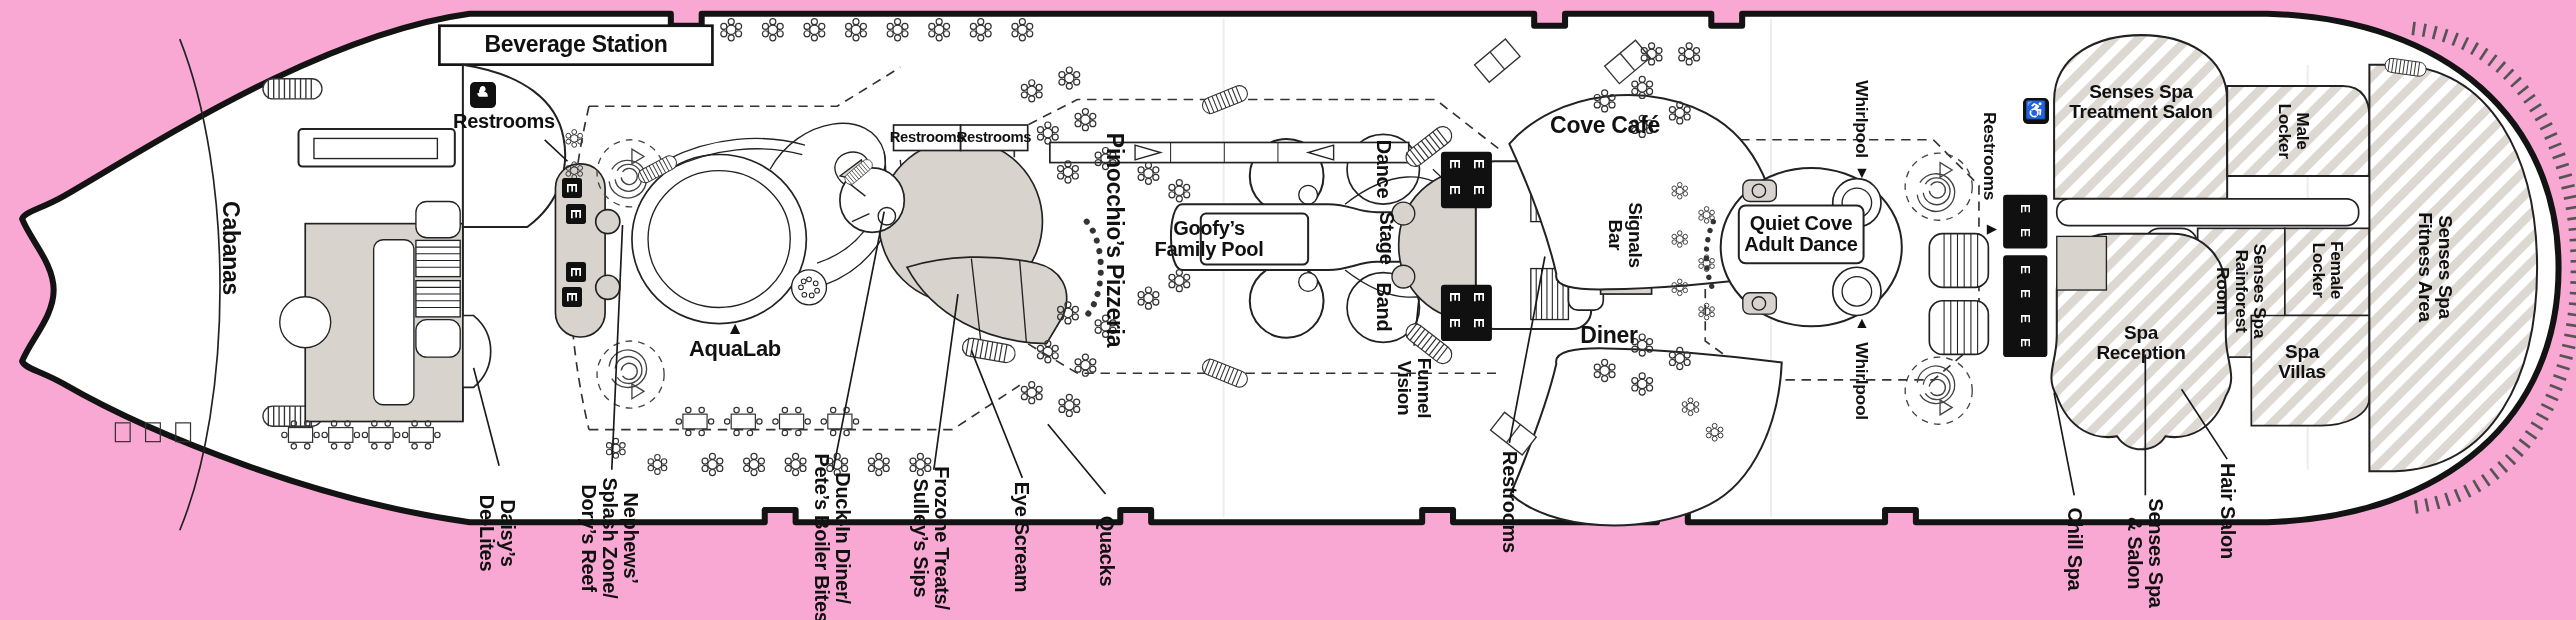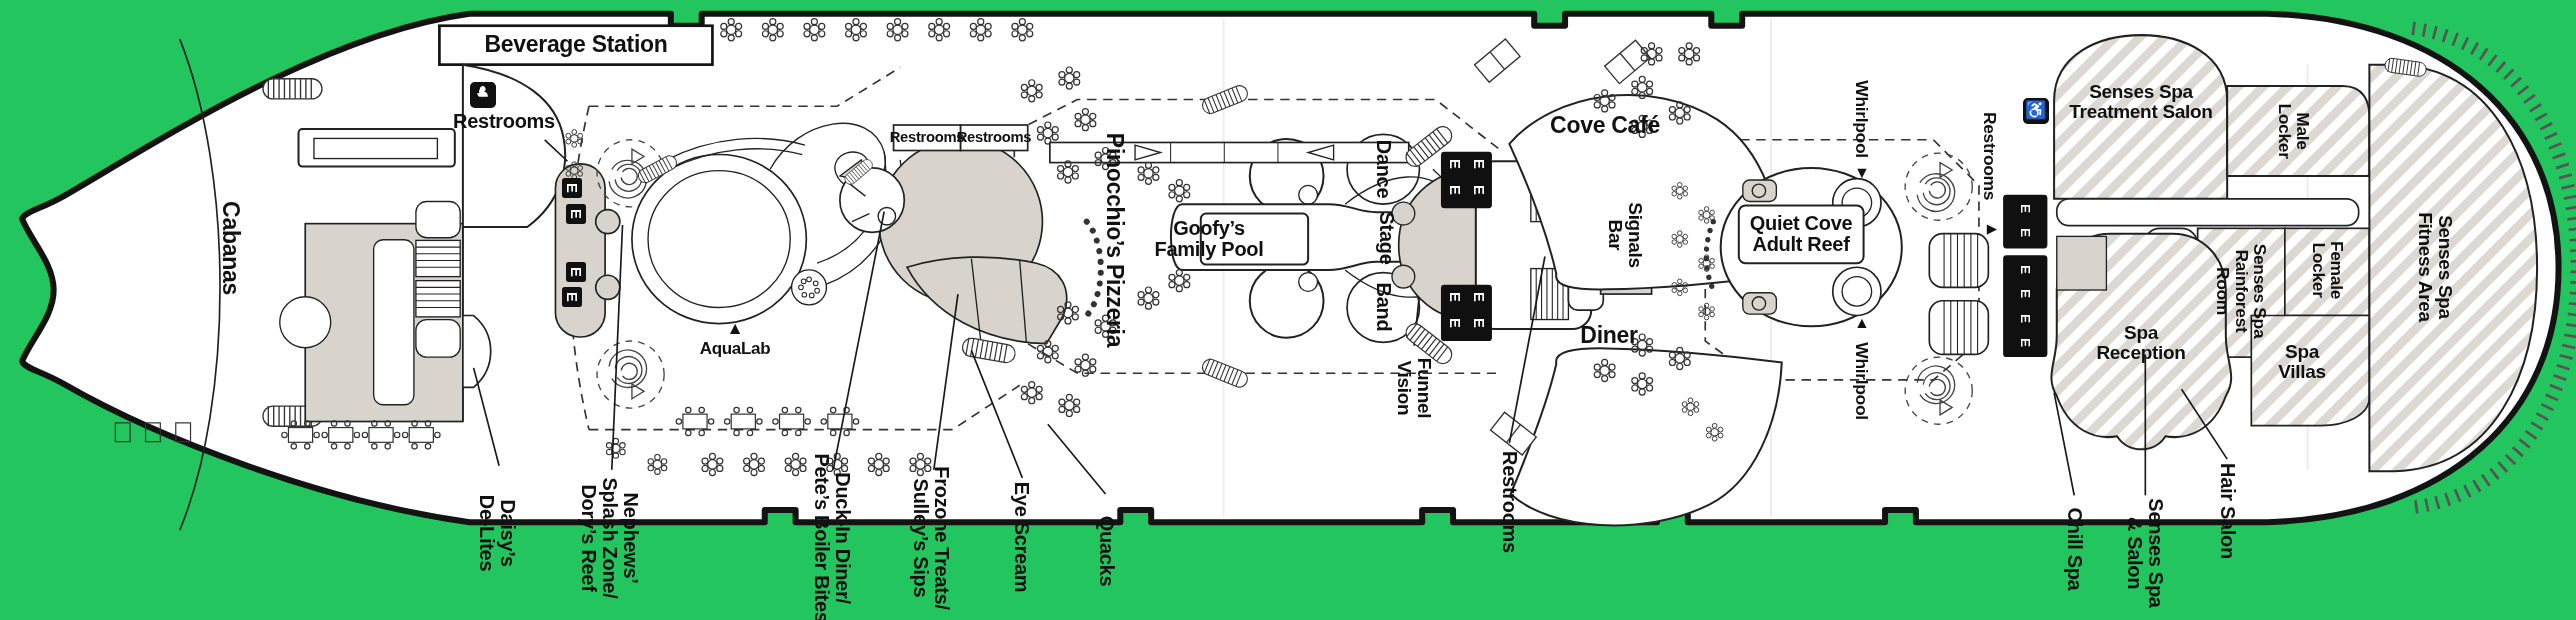--- a/index.html
+++ b/index.html
@@ -1,22 +1,22 @@
 <!DOCTYPE html>
 <html style="font-size:10.7px"><head>
 <meta charset="utf-8">
 <style>
   html,body{margin:0;padding:0;background:#ffffff;width:2576px;height:621px;overflow:hidden;
             font-family:"Liberation Sans",sans-serif;}
-  #plan{position:relative;width:2576px;height:621px;background:#22c55e;}
+  #plan{position:relative;width:2576px;height:621px;background:#f9a8d4;}
   #geom{position:absolute;left:0;top:0;}
   .lbl{position:absolute;font-weight:700;color:#111;letter-spacing:-0.3px;white-space:pre-line;
        text-align:center;transform:translate(-50%,-50%);line-height:1.06;z-index:5;}
   .v{transform:translate(-50%,-50%) rotate(90deg);}.s22{font-size:14.8px}.s26{font-size:17.4px}
-  .s28{font-size:19px}.s30{font-size:20px}.s32{font-size:17px}.s34{font-size:23px}
+  .s28{font-size:19px}.s30{font-size:20px}.s32{font-size:22px}.s34{font-size:23px}
   .ev{position:absolute;width:20px;height:20px;background:#101010;border-radius:2.7px;color:#fff;
       display:flex;align-items:center;justify-content:center;font-weight:700;font-size:14.8px;z-index:6;}
   .ev span{transform:rotate(90deg);display:block;}
   .ev.sm{width:19px;height:19px;font-size:13.4px;}
   .icox{position:absolute;background:#101010;border-radius:4.7px;display:flex;align-items:center;
         justify-content:center;color:#fff;z-index:6;}
   .arrow{position:absolute;color:#111;font-size:16px;transform:translate(-50%,-50%);z-index:5;}
 </style>
 </head>
 <body>
@@ -332,21 +332,21 @@
 <div class="lbl s30 v" style="left:1383px;top:169px;">Dance</div>
 <div class="lbl s30 v" style="left:1386px;top:238px;">Stage</div>
 <div class="lbl s30 v" style="left:1383px;top:307px;">Band</div>
 <div class="lbl s28 v" style="left:1414px;top:388px;">Funnel
 Vision</div>
 <div class="lbl s34" style="left:1605px;top:125px;">Cove Café</div>
 <div class="lbl s28 v" style="left:1625px;top:235px;">Signals
 Bar</div>
 <div class="lbl s34" style="left:1609px;top:335px;">Diner</div>
 <div class="lbl s30" style="left:1801px;top:234px;">Quiet Cove
-Adult Reef</div>
+Adult Dance</div>
 <div class="lbl s26 v" style="left:1862px;top:119px;">Whirlpool</div>
 <div class="arrow" style="left:1862px;top:173px;">▼</div>
 <div class="arrow" style="left:1862px;top:323px;">▲</div>
 <div class="lbl s26 v" style="left:1862px;top:381px;">Whirlpool</div>
 <div class="lbl s26 v" style="left:1990px;top:156px;">Restrooms</div>
 <div class="arrow" style="left:1992px;top:228px;font-size:13.4px;">▶</div>
 <div class="lbl s28" style="left:2141px;top:102px;">Senses Spa
 Treatment Salon</div>
 <div class="lbl s26 v" style="left:2294px;top:131px;">Male
 Locker</div>

